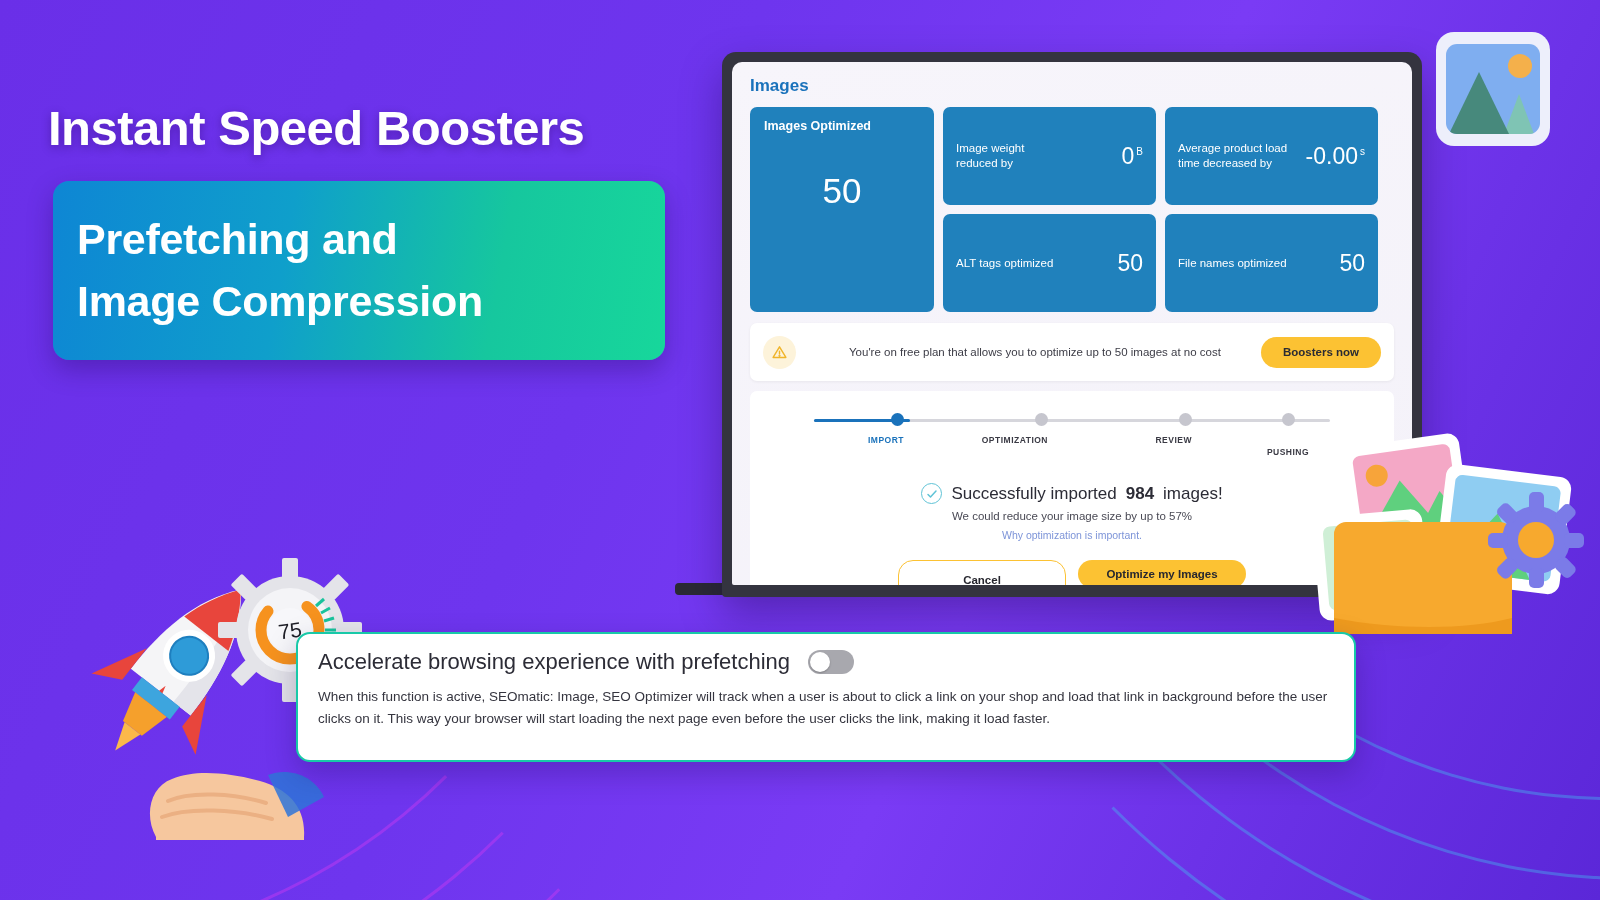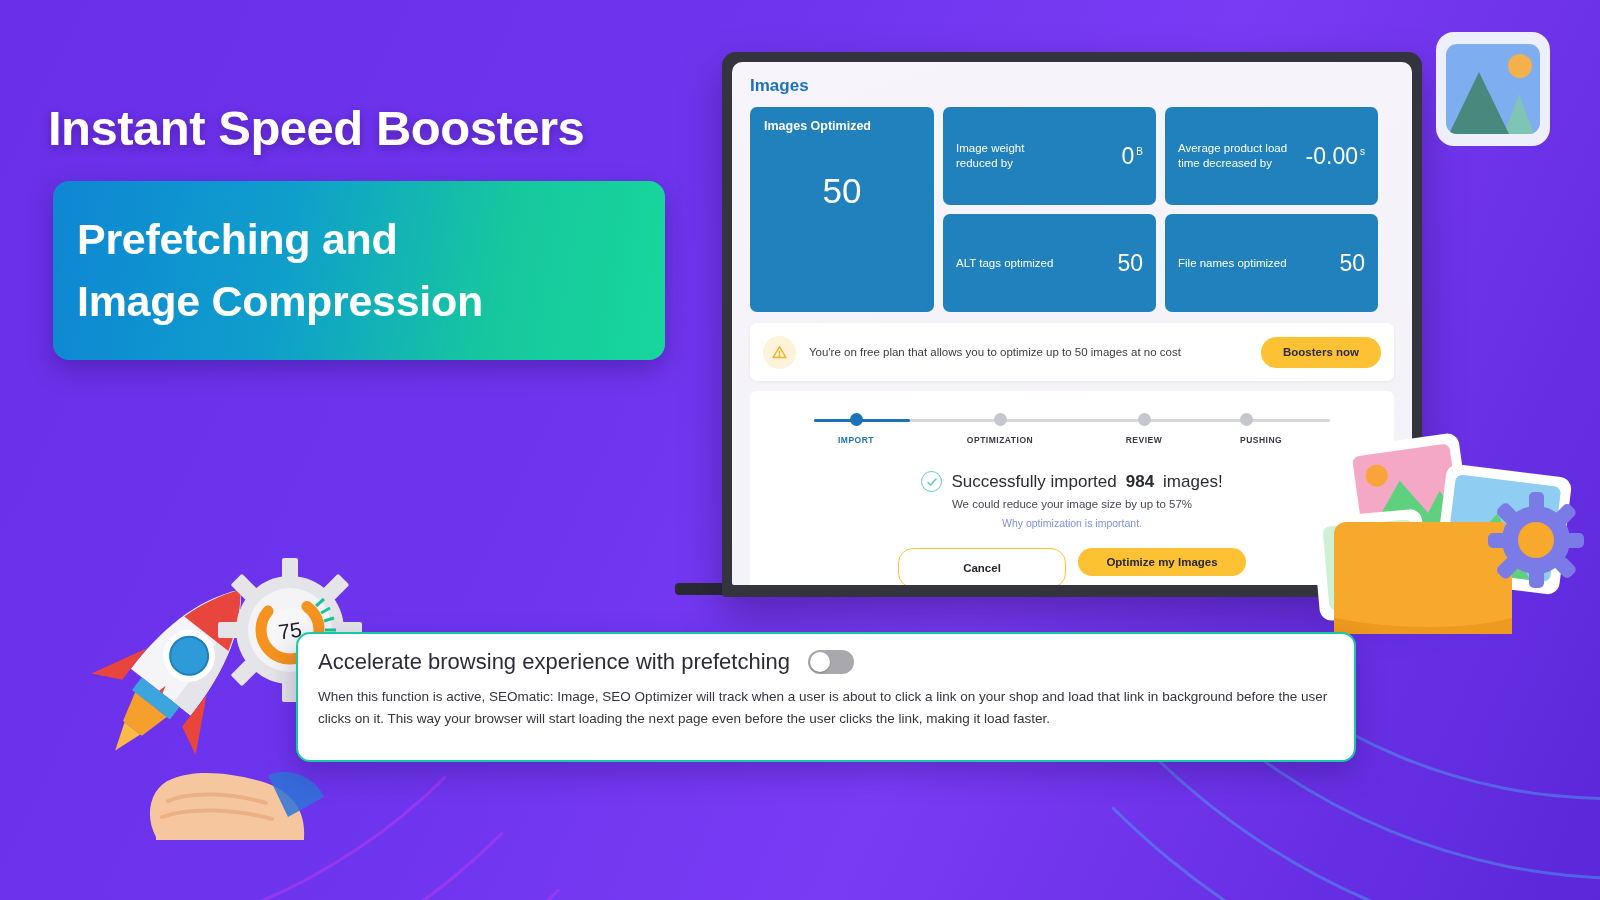--- a/index.html
+++ b/index.html
@@ -112,21 +112,21 @@
     background: #fff; border-radius: 7px;
     height: 58px; padding: 0 13px;
     display: flex; align-items: center; gap: 13px;
     box-shadow: 0 1px 3px rgba(0,0,0,.06);
   }
   #warn-badge {
     width: 33px; height: 33px; border-radius: 50%;
     background: #FDF3DA; display: flex; align-items: center; justify-content: center;
     flex: 0 0 auto;
   }
-  #plan-banner .banner-text { font-size: 11.5px; color: #3C3C46; flex: 1; }
+  #plan-banner .banner-text { font-size: 11.5px; color: #3C3C46; flex: 1; margin-left: 40px; }
   #optimize-now-btn {
     background: #FCC233; color: #2B2B33;
     border: none; border-radius: 16px;
     height: 31px; padding: 0 22px;
     font-size: 11.5px; font-weight: bold;
     font-family: inherit; cursor: pointer;
   }
 
   
   #flow-panel {
@@ -137,27 +137,27 @@
   }
   #stepper { position: relative; display: flex; justify-content: space-between; }
   #stepper-track {
     position: absolute; left: 6px; right: 6px; top: 6px;
     height: 3px; background: #D6D6DC; border-radius: 2px;
   }
   #stepper-fill {
     position: absolute; left: 6px; top: 6px; width: 96px;
     height: 3px; background: #1A72BB; border-radius: 2px;
   }
-  .step { position: relative; z-index: 2; display: flex; flex-direction: column; align-items: center; width: 96px; }
+  .step { position: relative; z-index: 2; display: flex; flex-direction: column; align-items: flex-end; width: 96px; }
   .step-dot { width: 13px; height: 13px; border-radius: 50%; background: #C6C6CE; }
   .step.active .step-dot { background: #1A72BB; }
   .step-label { margin-top: 9px; font-size: 8.5px; font-weight: bold; letter-spacing: .5px; color: #3A3A44; }
   .step.active .step-label { color: #1A72BB; }
   .step:first-child { align-items: flex-start; }
-  .step:last-child { align-items: flex-start; }
+  .step:last-child { align-items: center; gap: 12px; }
 
   #import-result { margin-top: 26px; text-align: center; }
   #import-headline {
     font-size: 17px; color: #2C2C36;
     display: flex; align-items: center; justify-content: center; gap: 9px;
   }
   #check-circle {
     width: 21px; height: 21px; border-radius: 50%;
     border: 1.6px solid #5FC3D6; display: flex; align-items: center; justify-content: center;
     flex: 0 0 auto;

